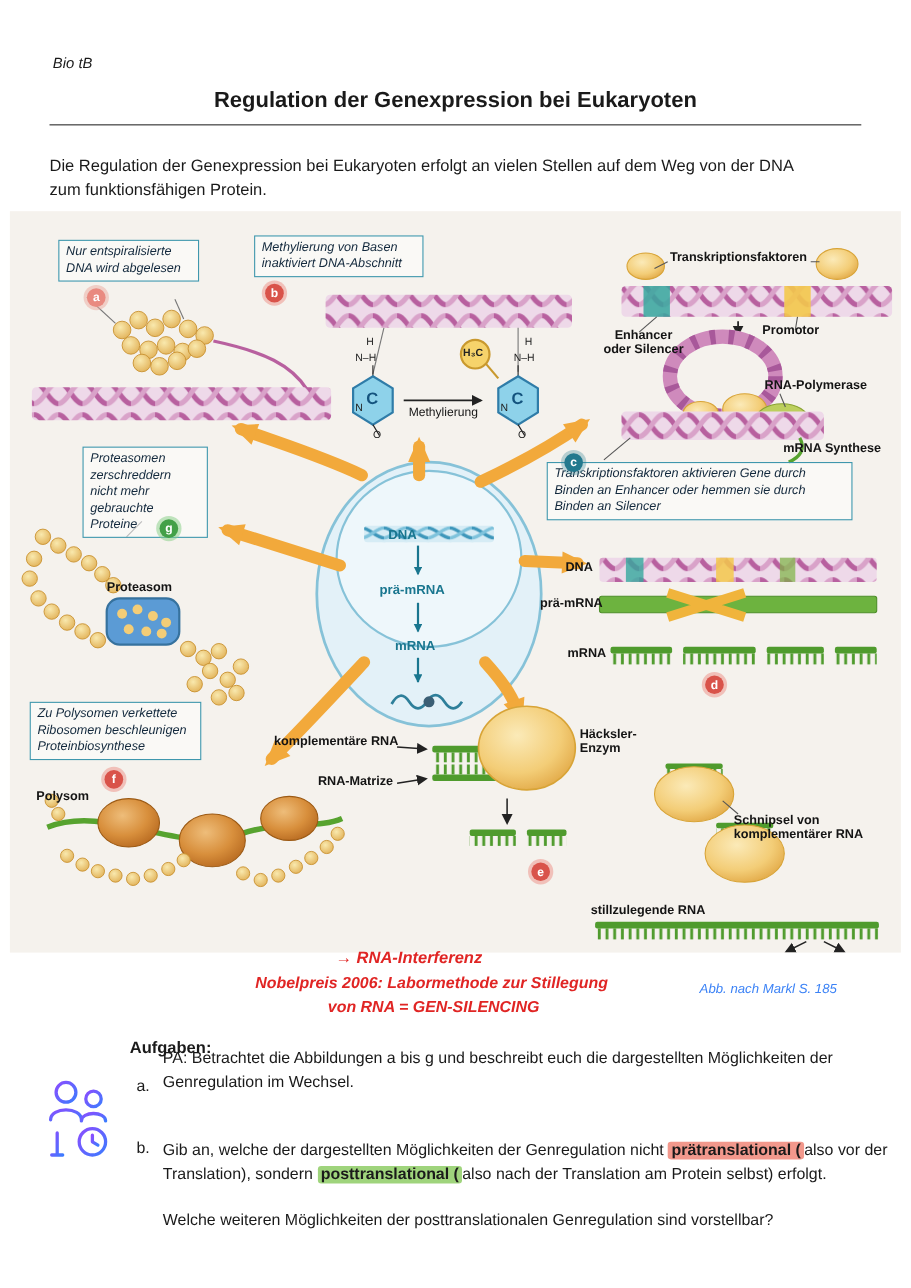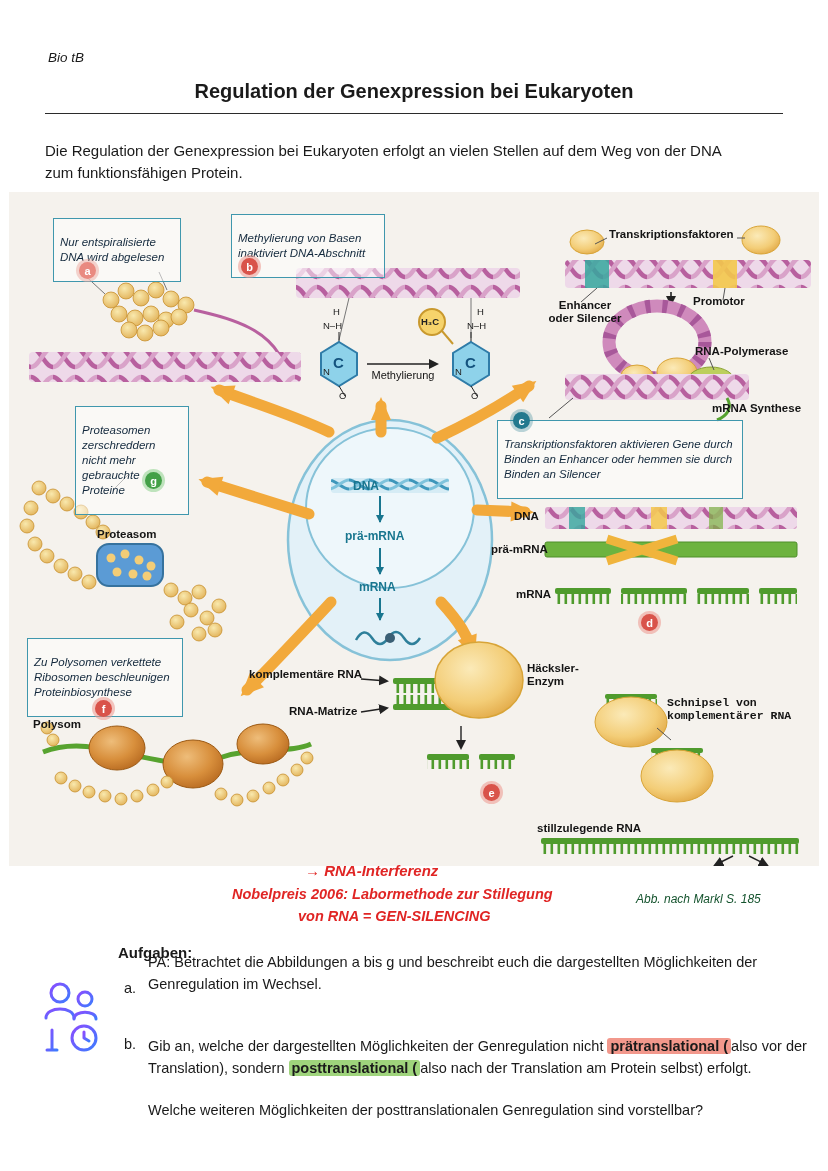--- a/index.html
+++ b/index.html
@@ -9,37 +9,37 @@
   .page { position:absolute; inset:0; background:#ffffff; overflow:hidden; }
 
   .course { left:48px; top:50px; font-style:italic; font-size:13.5px; }
   .titlebar { left:45px; top:80px; width:738px; text-align:center; font-size:20px; font-weight:bold; border-bottom:1.5px solid #2b2b2b; padding-bottom:10px; }
   .intro { left:45px; top:140px; width:700px; font-size:15px; line-height:1.45; }
 
   .diagram { left:9px; top:192px; width:810px; height:674px; background:#f5f2ed; }
   .diagram svg.art { position:absolute; left:0; top:0; }
 
   .note { position:absolute; border:1.5px solid #3f97ad; background:rgba(255,255,255,.5);
-          padding:16px 6px; font-size:11.5px; font-style:italic; color:#13293d; line-height:1.3; }
+          padding:3px 6px; font-size:11.5px; font-style:italic; color:#13293d; line-height:1.3; }
   .badge { position:absolute; width:17px; height:17px; border-radius:50%; color:#fff; font-size:11px; font-weight:bold;
            display:flex; align-items:center; justify-content:center; z-index:5; }
   .badge.red   { background:#d9534a; box-shadow:0 0 0 3px rgba(236,152,142,.55); }
   .badge.pink  { background:#e98a80; box-shadow:0 0 0 3px rgba(236,170,160,.5); }
   .badge.teal  { background:#23798e; box-shadow:0 0 0 3px rgba(35,121,142,.3); }
   .badge.green { background:#43a047; box-shadow:0 0 0 3px rgba(130,205,130,.5); }
 
   .plabel { position:absolute; font-size:11.5px; font-weight:bold; color:#141414; line-height:1.15; }
   .plabel.center { text-align:center;margin-top:10px; }
   .plabel.normal { font-weight:normal; font-size:11px; }
   .clabel { position:absolute; font-size:12px; font-weight:bold; color:#19768f; }
   .chem { position:absolute; font-size:9.5px; color:#222; }
   .chem.c-letter { font-size:15px; font-weight:bold; color:#14537e; }
 
   .hw-red { position:absolute; color:#e02524; font-style:italic; font-weight:bold; font-size:14.5px; white-space:nowrap; }
-  .credit { position:absolute; left:636px; top:892px; font-style:italic; font-size:12px; color:#14532d; }
+  .credit { position:absolute; left:636px; top:892px; font-style:italic; font-size:12px; color:#3b82f6; }
 
   .tasks-heading { position:absolute; left:118px; top:944px; font-weight:bold; font-size:15px; }
   .task-icon { position:absolute; left:40px; top:978px; }
   .task-label { position:absolute; font-size:14.5px; }
   .task { position:absolute; font-size:14.5px; line-height:1.5; }
   .hl-red   { background:#f2988c; border-radius:3px; padding:0 3px; font-weight:bold; }
   .hl-green { background:#9fd47c; border-radius:3px; padding:0 3px; font-weight:bold; }
 </style>
 </head>
 <body>
@@ -283,21 +283,21 @@
       <g>
         <rect x="532" y="646" width="258" height="6" rx="2" fill="#4f9b2d"></rect>
         <rect x="532" y="652" width="258" height="10" fill="url(#teeth)"></rect>
         <path d="M724,664 L706,673" stroke="#222" stroke-width="1.4" marker-end="url(#arrK)"></path>
         <path d="M740,664 L758,673" stroke="#222" stroke-width="1.4" marker-end="url(#arrK)"></path>
       </g>
     </svg>
 
     <div class="note" style="left:44px; top:26px; width:128px;">Nur entspiralisierte DNA wird abgelesen</div>
     <div class="note" style="left:222px; top:22px; width:154px;">Methylierung von Basen inaktiviert DNA-Abschnitt</div>
-    <div class="note" style="left:488px; top:228px; width:246px;">Transkriptionsfaktoren aktivieren Gene durch Binden an Enhancer oder hemmen sie durch Binden an Silencer</div>
+    <div class="note" style="left:488px; top:228px; width:278px;">Transkriptionsfaktoren aktivieren Gene durch Binden an Enhancer oder hemmen sie durch Binden an Silencer</div>
     <div class="note" style="left:18px; top:446px; width:156px;">Zu Polysomen verkettete Ribosomen beschleunigen Proteinbiosynthese</div>
     <div class="note" style="left:66px; top:214px; width:114px;">Proteasomen zerschreddern nicht mehr gebrauchte Proteine</div>
 
     <div class="badge pink" style="left:70px;  top:70px;">a</div>
     <div class="badge red" style="left:232px; top:66px;">b</div>
     <div class="badge teal" style="left:504px; top:220px;">c</div>
     <div class="badge red" style="left:632px; top:422px;">d</div>
     <div class="badge red" style="left:474px; top:592px;">e</div>
     <div class="badge red" style="left:86px;  top:508px;">f</div>
     <div class="badge green" style="left:136px; top:280px;">g</div>
@@ -306,21 +306,21 @@
     <div class="plabel center" style="left:536px; top:97px; width:80px;">Enhancer oder Silencer</div>
     <div class="plabel" style="left:684px; top:103px;">Promotor</div>
     <div class="plabel" style="left:686px; top:153px;">RNA-Polymerase</div>
     <div class="plabel" style="left:703px; top:210px;">mRNA Synthese</div>
     <div class="plabel normal" style="left:354px; top:177px; width:80px; text-align:center;">Methylierung</div>
     <div class="plabel" style="left:88px; top:336px;">Proteasom</div>
     <div class="plabel" style="left:24px; top:526px;">Polysom</div>
     <div class="plabel" style="left:240px; top:476px;">komplementäre RNA</div>
     <div class="plabel" style="left:280px; top:513px;">RNA-Matrize</div>
     <div class="plabel" style="left:518px; top:470px; width:66px;">Häcksler-Enzym</div>
-    <div class="plabel" style="left:658px; top:504px; width:132px;font-family:Liberation Mono, monospace;">Schnipsel von komplementärer RNA</div>
+    <div class="plabel" style="left:658px; top:548px; width:132px;">Schnipsel von komplementärer RNA</div>
     <div class="plabel" style="left:528px; top:630px;">stillzulegende RNA</div>
     <div class="plabel" style="left:505px; top:318px;">DNA</div>
     <div class="plabel" style="left:482px; top:351px;">prä-mRNA</div>
     <div class="plabel" style="left:507px; top:396px;">mRNA</div>
 
     <div class="clabel" style="left:344px; top:287px;">DNA</div>
     <div class="clabel" style="left:336px; top:337px;">prä-mRNA</div>
     <div class="clabel" style="left:350px; top:388px;">mRNA</div>
 
     <div class="chem c-letter" style="left:324px; top:162px;">C</div>

